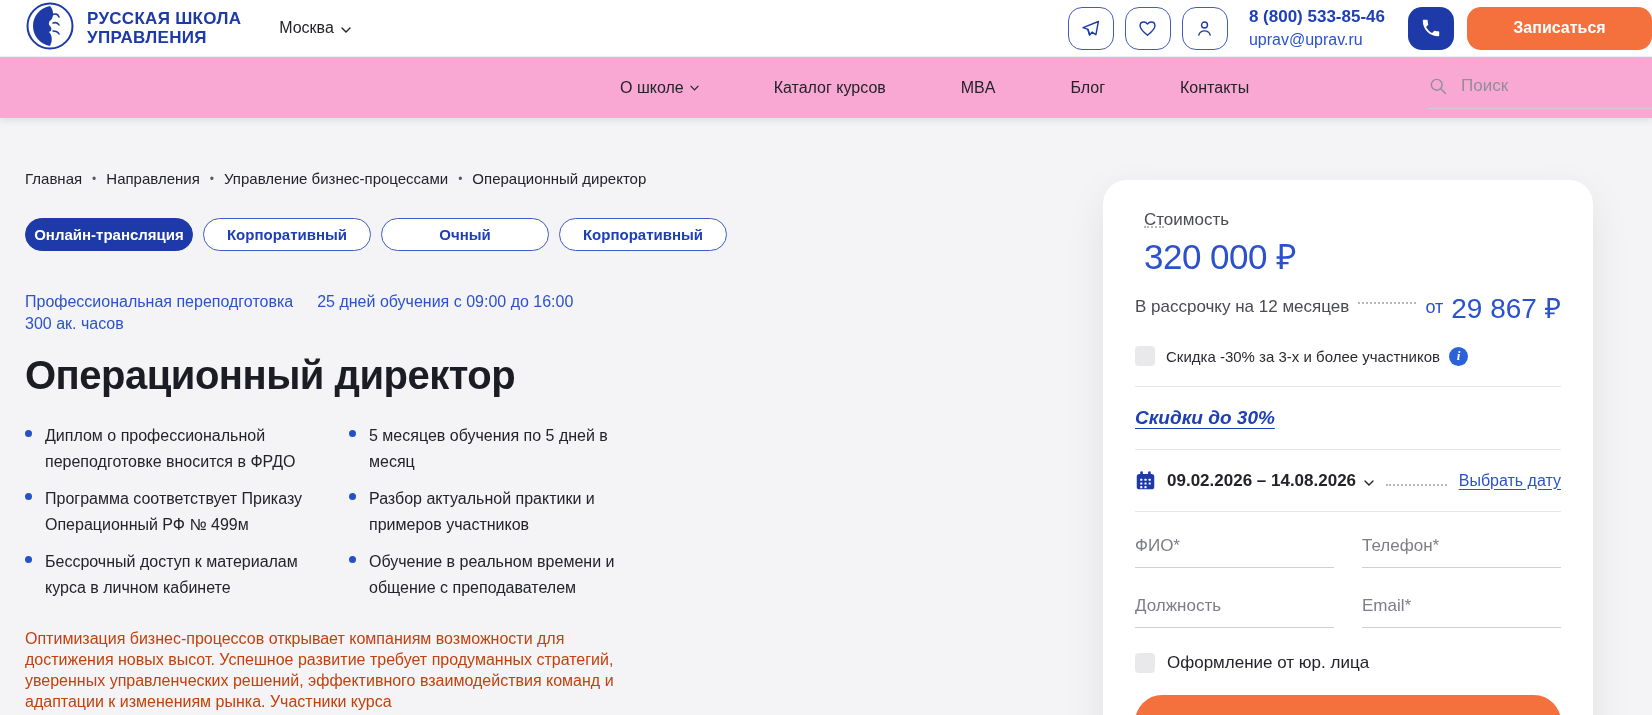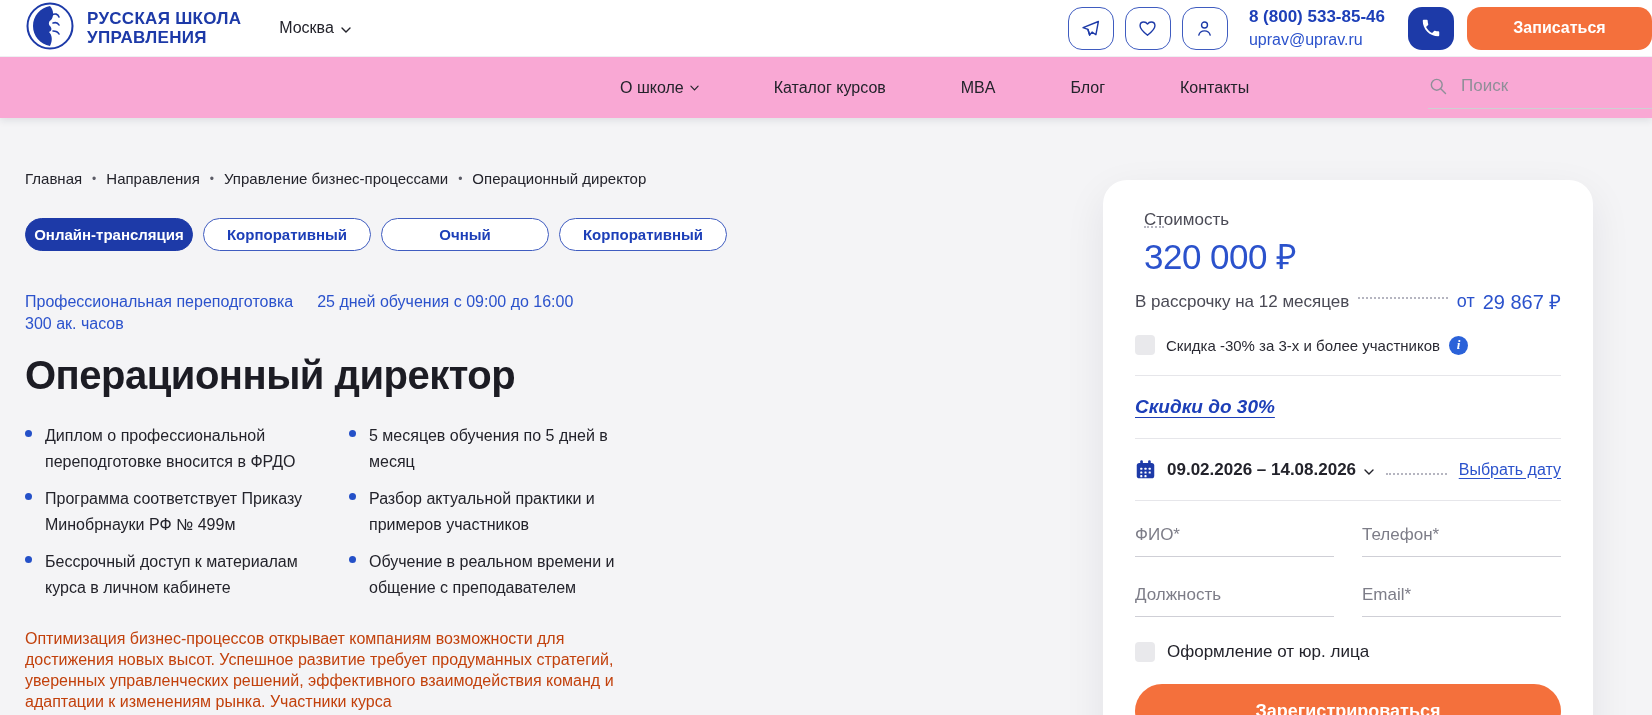--- a/index.html
+++ b/index.html
@@ -95,21 +95,21 @@
     position:absolute; left:1103px; top:180px; width:490px;
     background:#fff; border-radius:24px; padding:18px 32px 30px;
     box-shadow:0 14px 40px rgba(20,25,50,.08);
   }
   .price-row { display:flex; align-items:baseline; margin-top:12px;flex-direction:column; }
   .price-label { font-size:17px; color:#4a4a55; white-space:nowrap; }
   .leader { flex:1; border-bottom:2px dotted #b5b5c0; margin:0 9px; transform:translateY(-4px); min-width:20px; }
   .price-value { font-size:35px; color:#2b52cc; white-space:nowrap; letter-spacing:-.5px; }
   .inst-row { display:flex; align-items:center; margin-top:9px; }
   .inst-prefix { font-size:18px; color:#2b52cc; margin-right:8px; }
-  .inst-value { font-size:20px; color:#2b52cc; white-space:nowrap; }
+  .inst-value { font-size:28px; color:#2b52cc; white-space:nowrap; }
 
   .check-row { display:flex; align-items:center; margin-top:20px; }
   .checkbox { width:20px; height:20px; border-radius:4px; background:#e9e9ec; flex:none; cursor:pointer; }
   .check-label { font-size:15px; color:#2a2a33; margin:0 9px 0 11px; }
   .info-icon {
     width:19px; height:19px; border-radius:50%; background:#2b62d9; color:#fff;
     font-family:"Liberation Serif", serif; font-style:italic; font-weight:700; font-size:13px;
     display:flex; align-items:center; justify-content:center; cursor:pointer;
   }
 
@@ -252,21 +252,21 @@
     <h1 class="course-title">Операционный директор</h1>
 
     <div class="benefits">
       <ul class="left-col">
         <li>
             <span class="dot"></span>
             <span>Диплом о профессиональной переподготовке вносится в ФРДО</span>
           </li>
         <li>
             <span class="dot"></span>
-            <span>Программа соответствует Приказу Минобрнауки РФ № 499м</span>
+            <span>Программа соответствует Приказу Операционный РФ № 499м</span>
           </li>
         <li>
             <span class="dot"></span>
             <span>Бессрочный доступ к материалам курса в личном кабинете</span>
           </li>
       </ul>
       <ul class="right-col">
         <li>
             <span class="dot"></span>
             <span>5 месяцев обучения по 5 дней в месяц</span>

